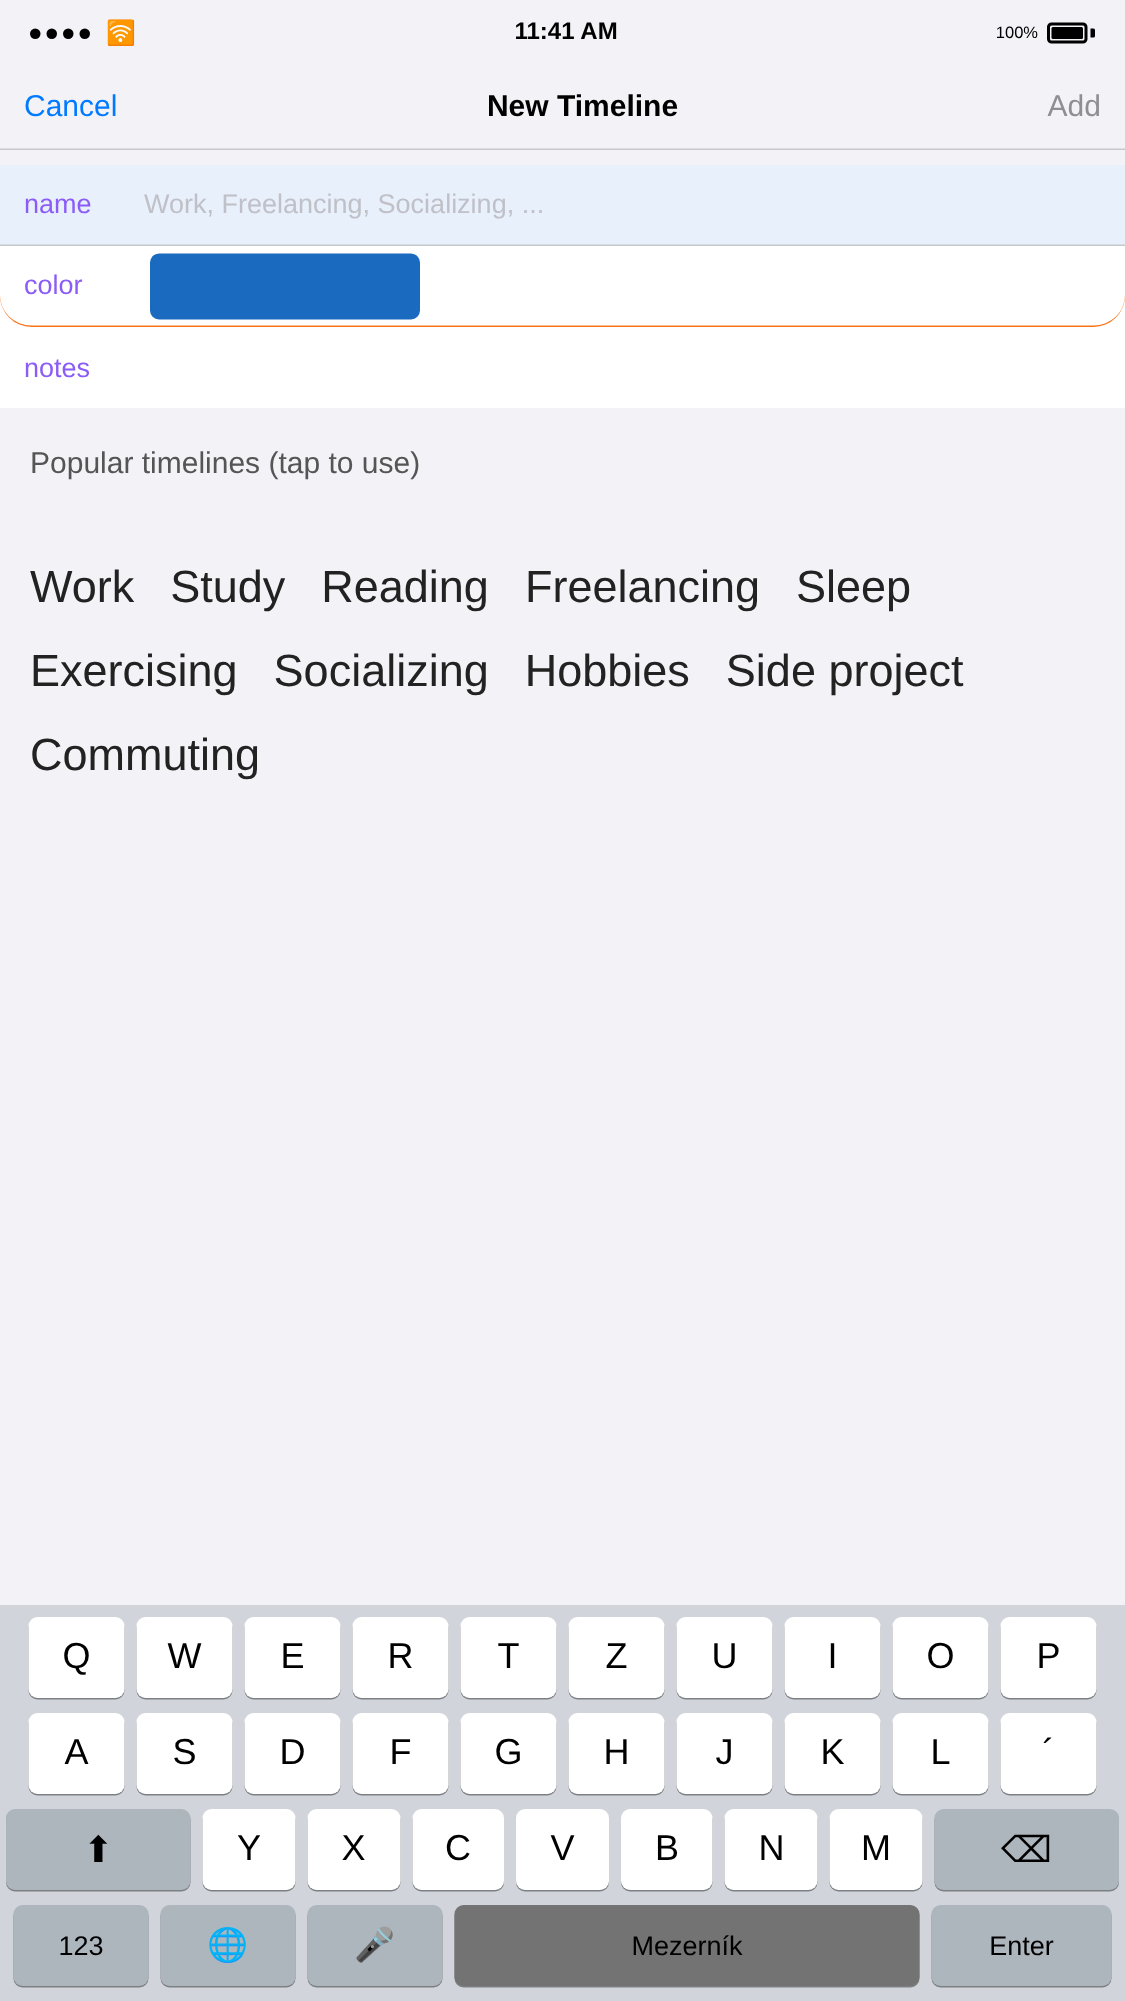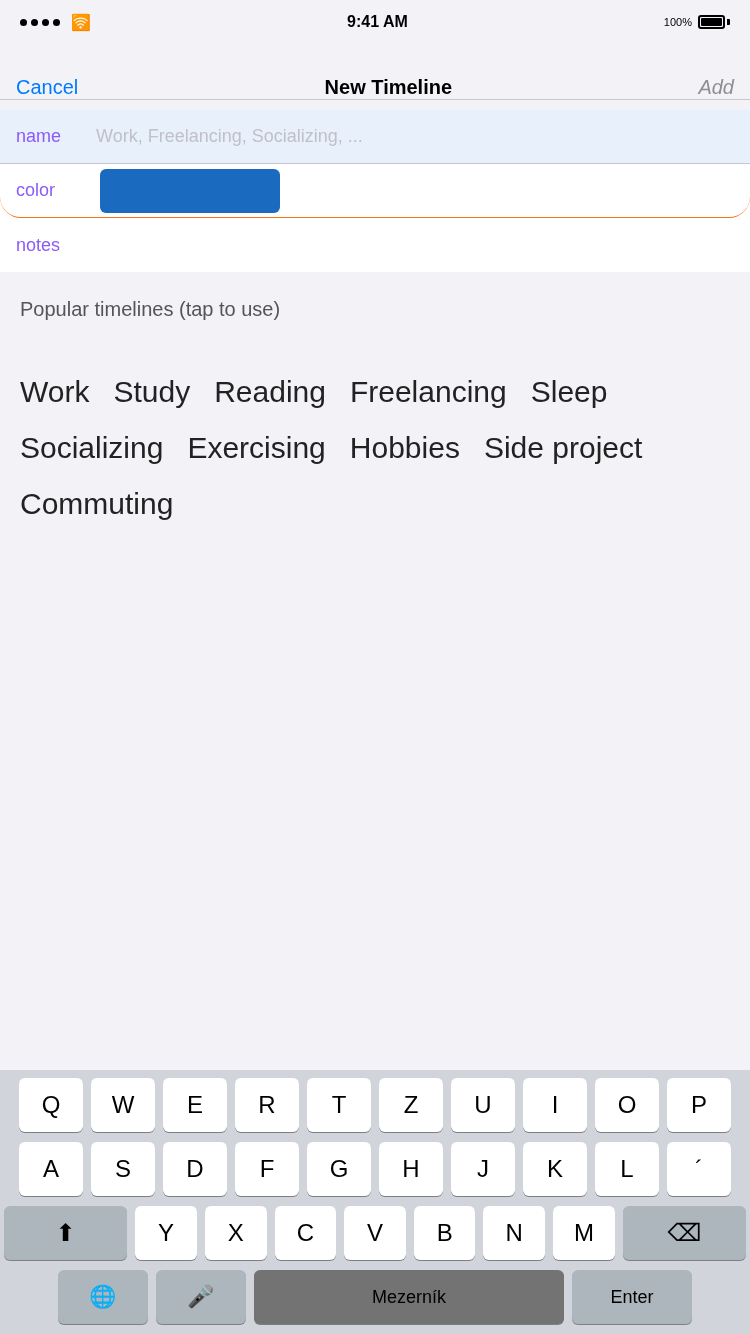--- a/index.html
+++ b/index.html
@@ -72,21 +72,21 @@
       width: 3px; height: 6px;
       background: #000;
       border-radius: 0 1px 1px 0;
     }
 
     
     .nav-bar {
       height: 56px;
       background: #f2f2f7;
       display: flex;
-      align-items: flex-end;
+      align-items: center;
       justify-content: space-between;
       padding: 0 16px;
       border-bottom: 1px solid #c8c8cc;
     }
     .nav-cancel {
       font-size: 20px;
       color: #007aff;
       font-weight: 400;
       background: none;
       border: none;
@@ -96,21 +96,20 @@
       font-size: 20px;
       font-weight: 700;
       color: #000;
     }
     .nav-add {
       font-size: 20px;
       color: #8e8e93;
       font-weight: 400;
       background: none;
       border: none;
-      font-style: italic;
     }
 
     
     .form-section {
       background: #fff;
       margin-top: 10px;
     }
     .form-row {
       display: flex;
       align-items: center;
@@ -275,21 +274,21 @@
 <div class="status-bar">
   <div class="status-left">
     <div class="signal-dots">
       <div class="dot"></div>
       <div class="dot"></div>
       <div class="dot"></div>
       <div class="dot"></div>
     </div>
     <span class="wifi-icon">🛜</span>
   </div>
-  <div class="status-center">9:41 AM</div>
+  <div class="status-center">11:41 AM</div>
   <div class="status-right">
     <span>100%</span>
     <div class="battery-icon">
       <div class="battery-body">
         <div class="battery-fill"></div>
       </div>
       <div class="battery-tip"></div>
     </div>
   </div>
 </div>
@@ -319,22 +318,22 @@
 
 <div class="popular-section">
   <div class="popular-title">Popular timelines (tap to use)</div>
   <div class="popular-tags">
 
   <span class="tag-item">Work</span>
       <span class="tag-item">Study</span>
       <span class="tag-item">Reading</span>
       <span class="tag-item">Freelancing</span>
       <span class="tag-item">Sleep</span>
+      <span class="tag-item">Exercising</span>
       <span class="tag-item">Socializing</span>
-      <span class="tag-item">Exercising</span>
       <span class="tag-item">Hobbies</span>
       <span class="tag-item">Side project</span>
       <span class="tag-item">Commuting</span>
     </div>
 </div>
 
 <div class="keyboard">
   <div class="keyboard-rows">
 
     <div class="key-row">
@@ -370,18 +369,19 @@
         <div class="key">X</div>
         <div class="key">C</div>
         <div class="key">V</div>
         <div class="key">B</div>
         <div class="key">N</div>
         <div class="key">M</div>
         <div class="key dark wide">⌫</div>
     </div>
   </div>
   <div class="keyboard-bottom">
+    <div class="key-bottom nums">123</div>
     <div class="key-bottom globe">🌐</div>
     <div class="key-bottom mic">🎤</div>
     <div class="key-bottom space">Mezerník</div>
     <div class="key-bottom enter">Enter</div>
   </div>
 </div>
 
 </body></html>

